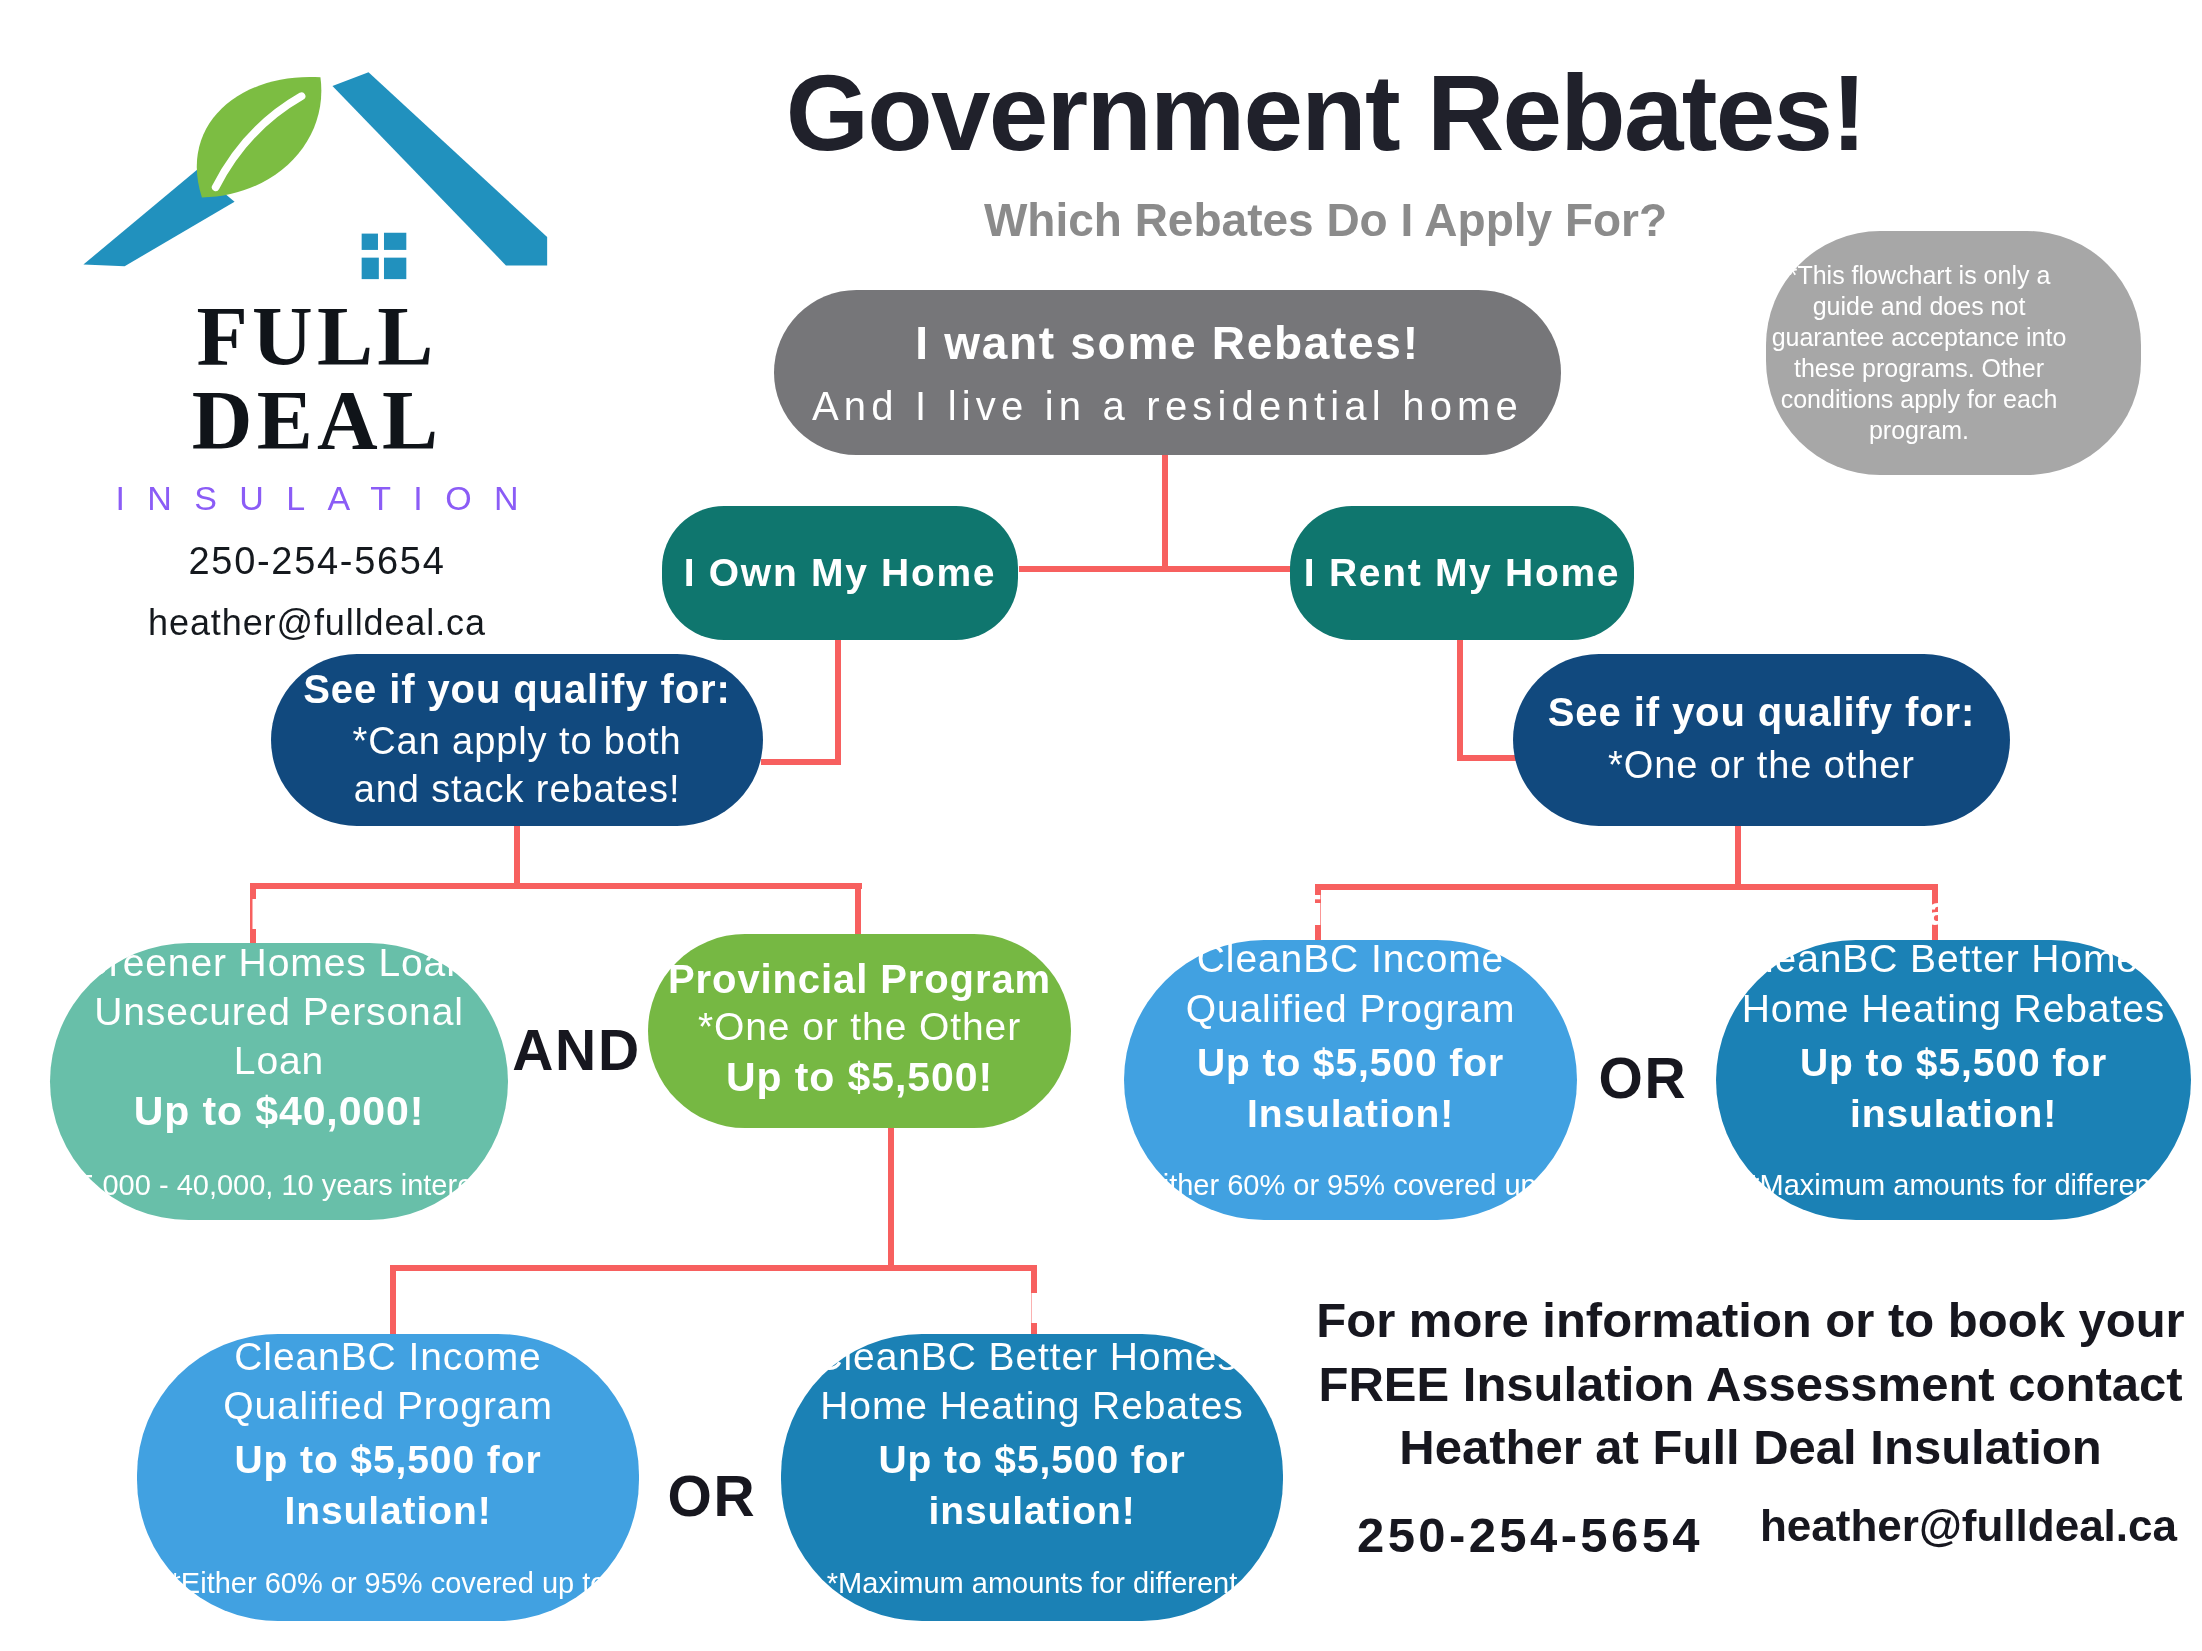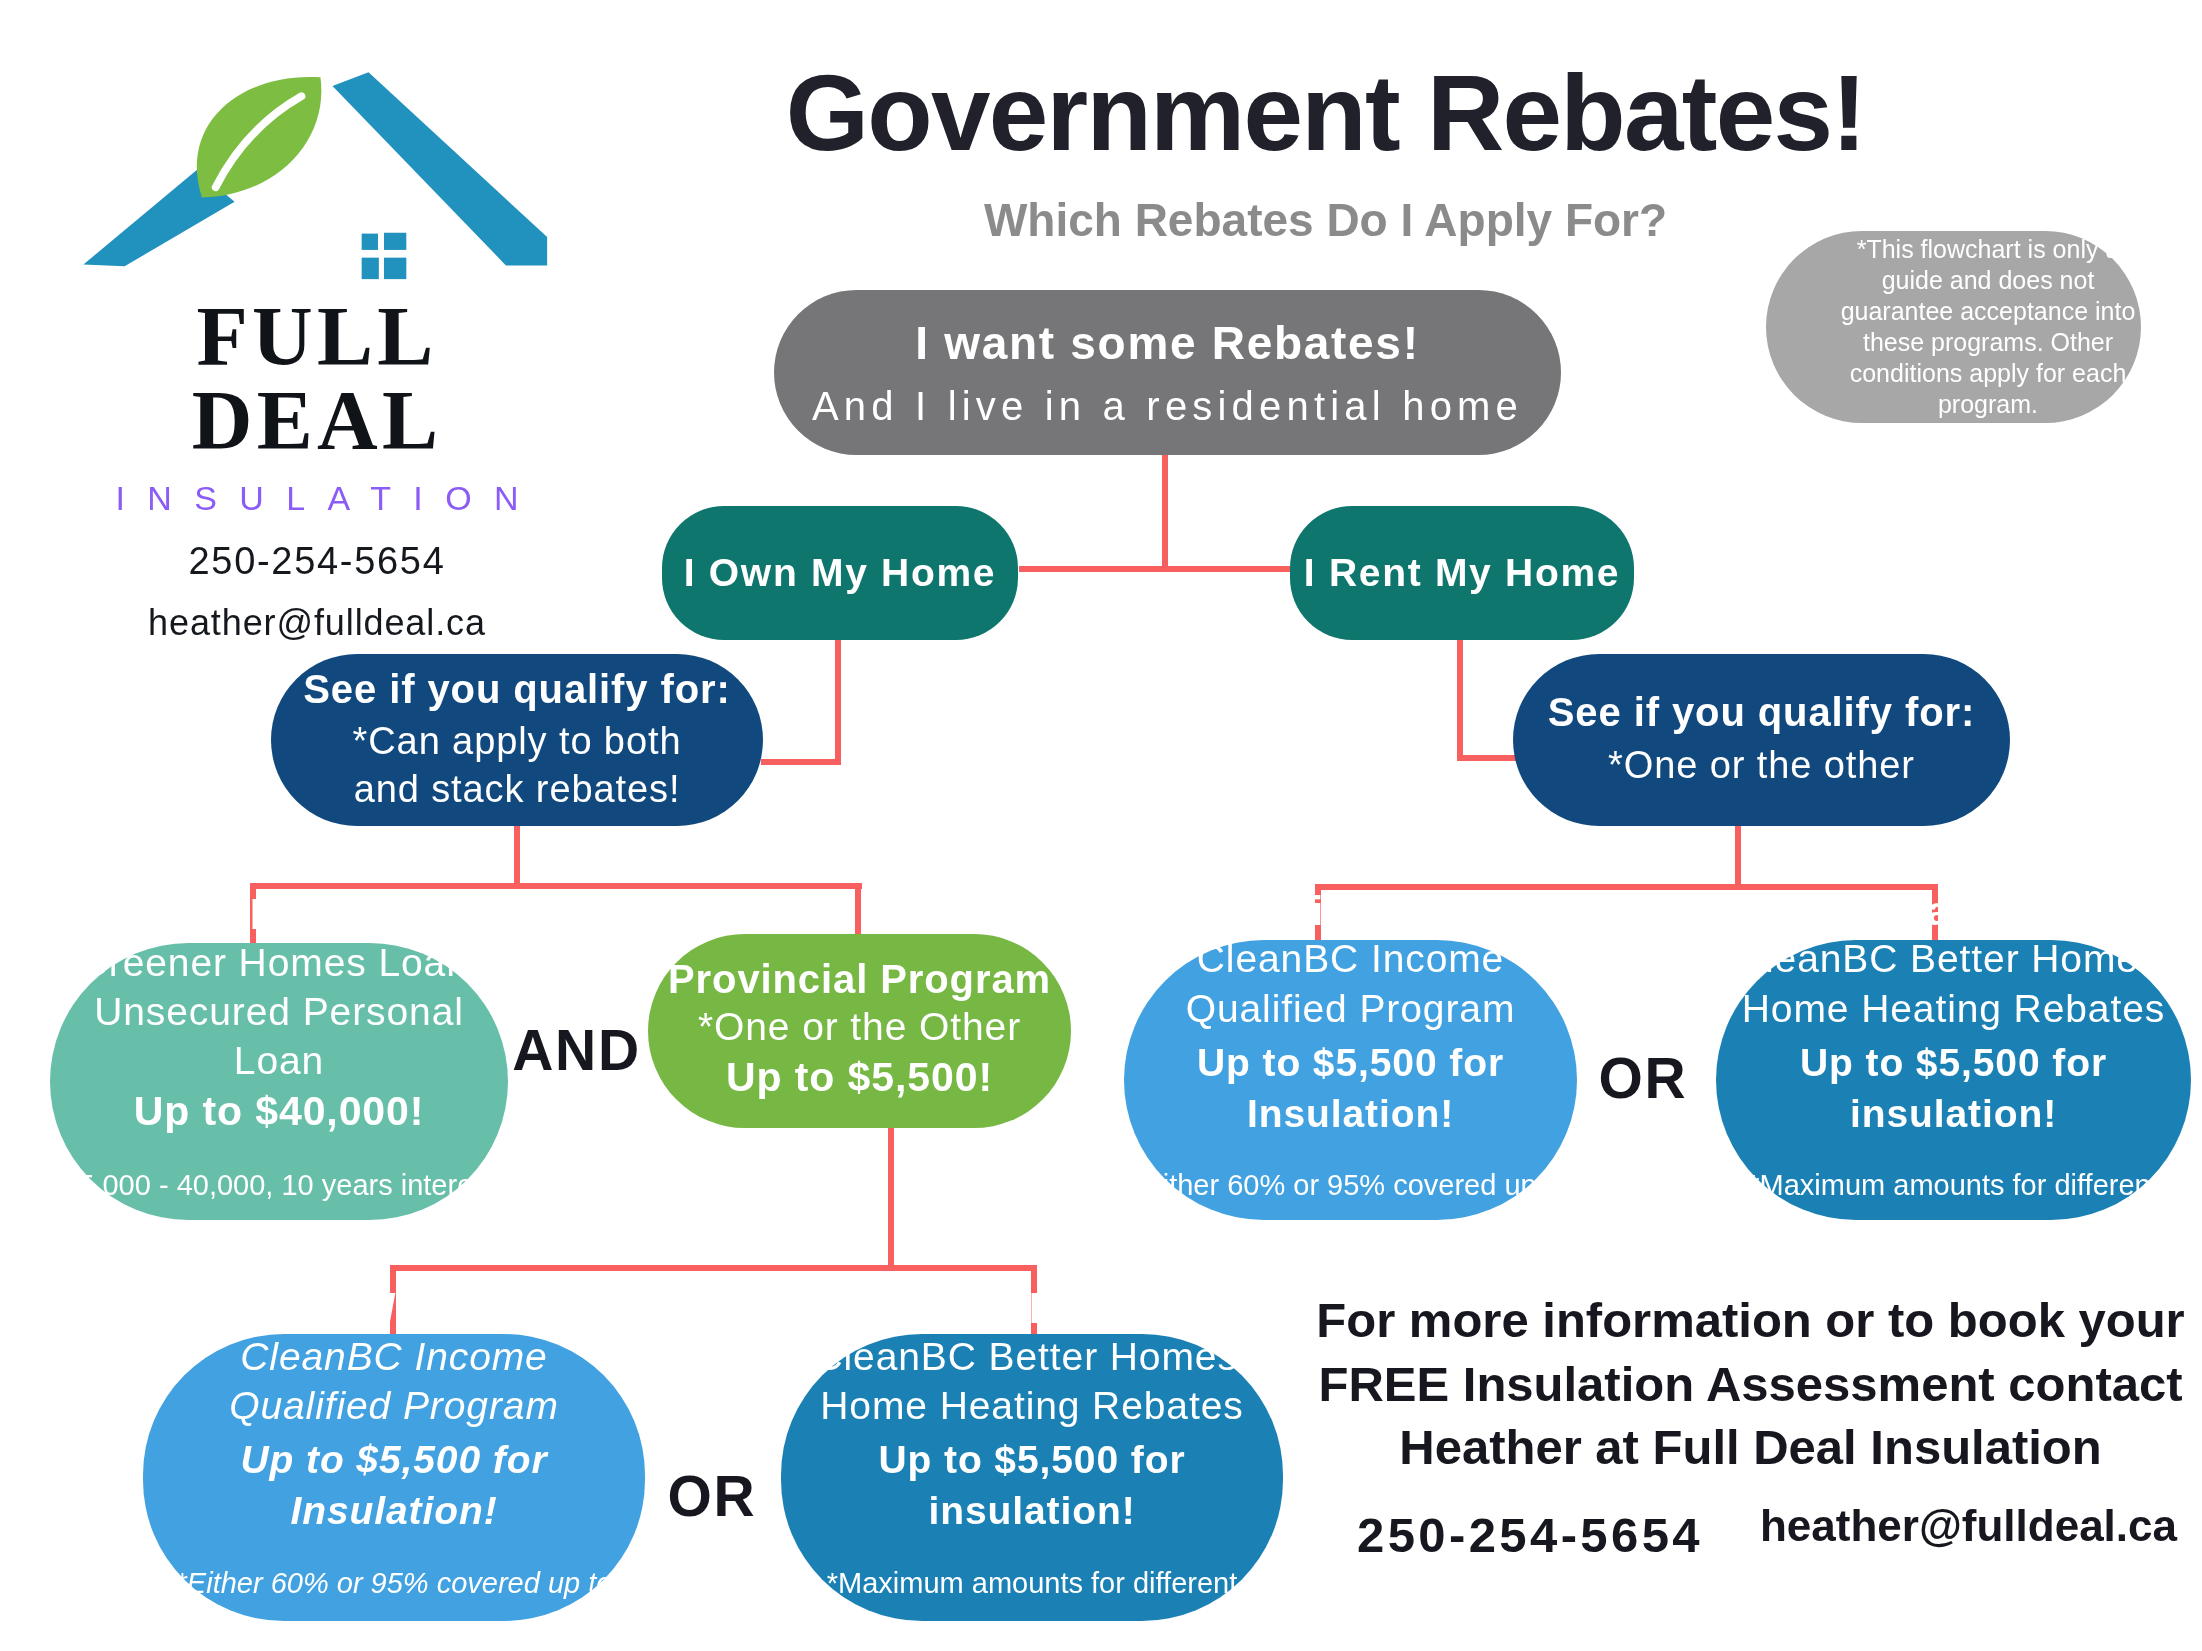--- a/index.html
+++ b/index.html
@@ -25,22 +25,22 @@
 
   
   .title-block{left:637px;top:57px;width:1377px;text-align:center;}
   .main-title{
     font-size:107px;font-weight:800;color:#20212b;letter-spacing:-1.7px;line-height:1.05;
   }
   .subtitle{
     font-size:46px;font-weight:700;color:#8b8b8b;margin-top:24px;letter-spacing:0px;
   }
   .disclaimer{
-    left:1766px;top:231px;width:375px;height:192px;background:#a7a7a7;border-radius:114px;
-    display:flex;align-items:center;justify-content:flex-end;
+    left:1766px;top:231px;width:375px;height:244px;background:#a7a7a7;border-radius:114px;
+    display:flex;align-items:center;justify-content:flex-start;
   }
   .disclaimer .txt{
     color:#ffffff;font-size:25px;line-height:1.24;text-align:center;width:306px;font-weight:400;
   }
 
   
   .line{background:#f7605f;position:absolute;}
   .v{width:6px;}
   .h{height:6px;}
 
@@ -190,21 +190,21 @@
 
 <div class="node dblue-node" style="left:1716px;top:940px;width:475px;height:280px;">
   <span class="prog-t">Provincial Program</span>
   <span class="prog-b">CleanBC Better Homes:</span>
   <span class="prog-b">Home Heating Rebates</span>
   <span class="prog-a gap-s" style="font-size:39px;">Up to $5,500 for insulation!</span>
   <span class="prog-n">*Maximum amounts for different</span>
   <span class="prog-n">areas of the home</span>
 </div>
 
-<div class="node lblue-node" style="left:143px;top:1334px;width:502px;height:287px;font-style:italic;">
+<div class="node lblue-node" style="left:137px;top:1334px;width:502px;height:287px;">
   <span class="prog-t">Provincial Program:</span>
   <span class="prog-b">CleanBC Income</span>
   <span class="prog-b">Qualified Program</span>
   <span class="prog-a gap-s" style="font-size:39px;">Up to $5,500 for Insulation!</span>
   <span class="prog-n">*Either 60% or 95% covered up to</span>
   <span class="prog-n">$5,500</span>
 </div>
 
 <div class="junction-label" style="left:652px;top:1463px;width:120px;">OR</div>
 

